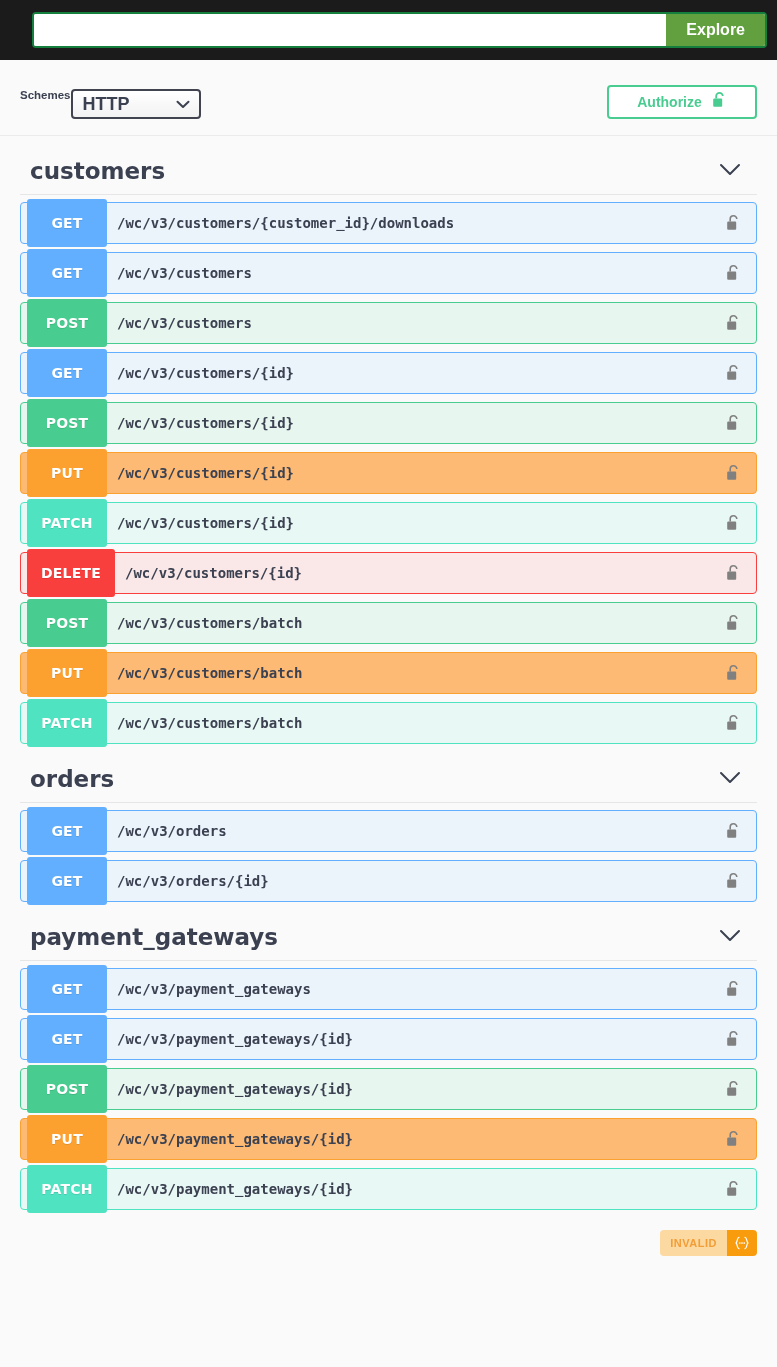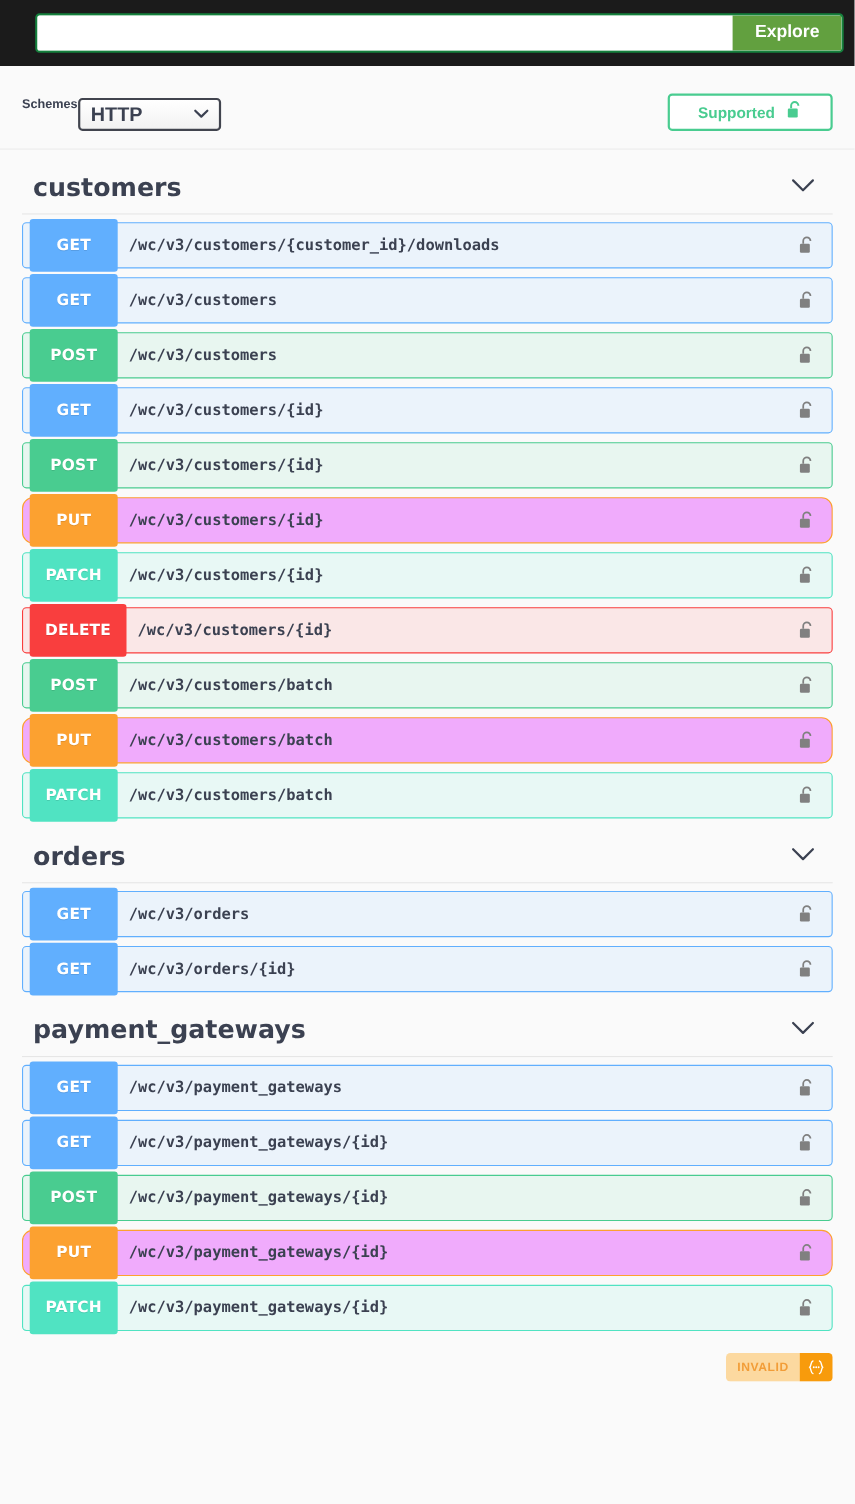--- a/index.html
+++ b/index.html
@@ -179,21 +179,21 @@
     white-space: nowrap;
     overflow: hidden;
   }
   .op-lock { flex: 0 0 auto; padding-right: 9px; display:flex; align-items:center;}
 
   
   .op-row.get    { background: #ebf3fb; border-color: #61affe; }
   .op-row.get    .op-method { background: #61affe; }
   .op-row.post   { background: #e8f6f0; border-color: #49cc90; }
   .op-row.post   .op-method { background: #49cc90; }
-  .op-row.put    { background: #f0abfc; border-color: #fca130; border-radius: 10px; }
+  .op-row.put    { background: #fdba74; border-color: #fca130; }
   .op-row.put    .op-method { background: #fca130; }
   .op-row.patch  { background: #e8f8f5; border-color: #50e3c2; }
   .op-row.patch  .op-method { background: #50e3c2; }
   .op-row.delete { background: #fae7e7; border-color: #f93e3e; }
   .op-row.delete .op-method { background: #f93e3e; }
 
   
   .validator-wrap {
     display: flex; justify-content: flex-end;
     padding: 12px 20px 14px 0;
@@ -238,21 +238,21 @@
       <span class="val">HTTP</span>
       <span class="chev">
         <svg width="14" height="9" viewBox="0 0 14 9">
           <path d="M1.5 1.7 L7 7 L12.5 1.7" fill="none" stroke="#3b4151" stroke-width="2" stroke-linecap="round" stroke-linejoin="round"></path>
         </svg>
       </span>
     </div>
   </div>
 
   <div class="authorize-btn">
-    <span class="lbl">Supported</span>
+    <span class="lbl">Authorize</span>
     <span>
       <svg width="15" height="18" viewBox="0 0 15 18">
         <path d="M4.2 7.5 V5.1 a3.3 3.3 0 0 1 6.6 0" fill="none" stroke="#49cc90" stroke-width="1.8"></path>
         <rect x="1.2" y="7.6" width="9" height="8.2" rx="1.1" fill="#49cc90"></rect>
       </svg>
     </span>
   </div>
 </div>
 
 <div class="content">

